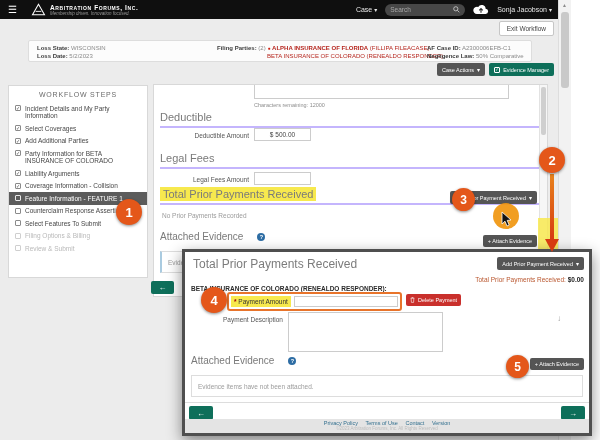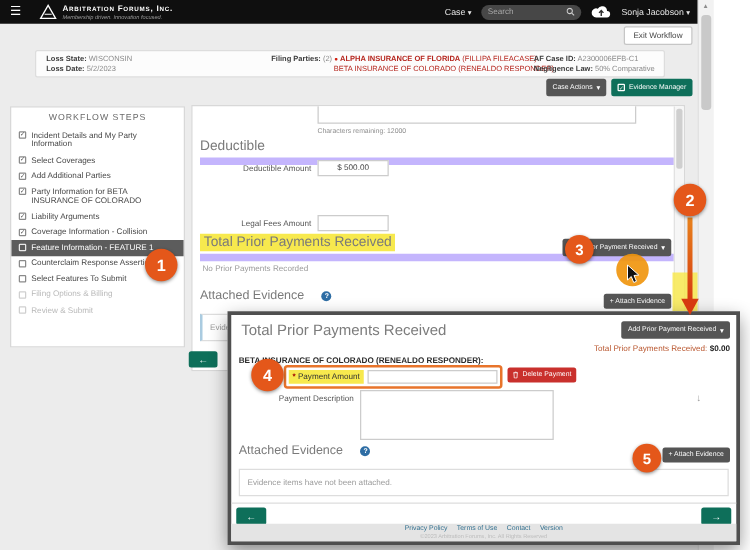--- a/index.html
+++ b/index.html
@@ -53,21 +53,21 @@
   .sb-item.current .cb { border-color:#e8e8e8; color:#fff; }
   .sb-item.disabled { color:#b9b9b9; cursor:default; }
   .sb-item.disabled .cb { border-color:#cfcfcf; }
 
   .back-main { position:absolute; left:151px; top:281px; width:23px; height:13px; background:#0e6f5a; color:#fff; font-size:8px; display:flex; align-items:center; justify-content:center; border-radius:2px; z-index:4; cursor:pointer; }
 
   
   .main-panel { position:absolute; left:153px; top:84px; width:395px; height:213px; background:#fff; border:1px solid #d8d8d8; z-index:3; overflow:hidden; }
   .mp-textarea { position:absolute; left:100px; top:-4px; width:255px; height:18px; border:1px solid #ccc; background:#fff; resize:none; font-size:6px; }
   .mp-chars { position:absolute; left:100px; top:17px; font-size:5.5px; color:#8d8d8d; }
-  .sec-h { position:absolute; left:6px; width:380px; font-size:11px; font-weight:300; color:#7a7a7a; border-bottom:6px solid #c4b5fd; padding-bottom:3px; }
+  .sec-h { position:absolute; left:6px; width:380px; font-size:11px; font-weight:300; color:#7a7a7a; border-bottom:2px solid #c4b5fd; padding-bottom:3px; }
   .fld-lbl { position:absolute; left:0; width:95px; text-align:right; font-size:6.5px; color:#555; }
   .fld-input { position:absolute; left:100px; width:57px; height:13px; border:1px solid #ccc; font-size:6.5px; color:#444; text-align:center; background:#fff; font-family:"Liberation Sans",sans-serif; }
   .hl-yellow { background:#f7e94e; padding:1px 3px; }
   .mp-add-btn { position:absolute; right:10px; top:106px; }
   .mp-nopay { position:absolute; left:8px; top:127px; font-size:6.5px; color:#9b9b9b; }
   .evi-h { position:absolute; left:6px; font-size:10px; font-weight:300; color:#7a7a7a; display:flex; align-items:center; gap:14px; }
   .q-icon { display:inline-flex; width:8px; height:8px; border-radius:50%; background:#2e6da4; color:#fff; font-size:5.5px; align-items:center; justify-content:center; font-weight:bold; cursor:pointer; }
   .mp-attach-btn { position:absolute; right:10px; top:150px; }
   .evi-box { position:absolute; left:6px; top:166px; width:377px; height:22px; border:1px solid #ddd; border-left:2px solid #aacbe0; display:flex; align-items:center; }
   .evi-box span { font-size:6.5px; color:#9b9b9b; padding-left:6px; }
@@ -242,20 +242,21 @@
     </div>
 
   <div class="main-panel">
     <textarea class="mp-textarea" style=""></textarea>
     <div class="mp-chars">Characters remaining: 12000</div>
 
     <div class="sec-h" style="top:26px;">Deductible</div>
     <div class="fld-lbl" style="top:47px;">Deductible Amount</div>
     <input class="fld-input" style="top: 43px;" value="$ 500.00">
 
+    <div class="sec-h" style="top:67px;">Legal Fees</div>
     <div class="fld-lbl" style="top:91px;">Legal Fees Amount</div>
     <input class="fld-input" style="top: 87px;" value="">
 
     <div class="sec-h" style="top:103px;"><span class="hl-yellow">Total Prior Payments Received</span></div>
     <button class="btn-dark mp-add-btn">
         <span>Add Prior Payment Received</span>
         <span class="caret">▾</span>
       </button>
     <div class="mp-nopay">No Prior Payments Recorded</div>
 

